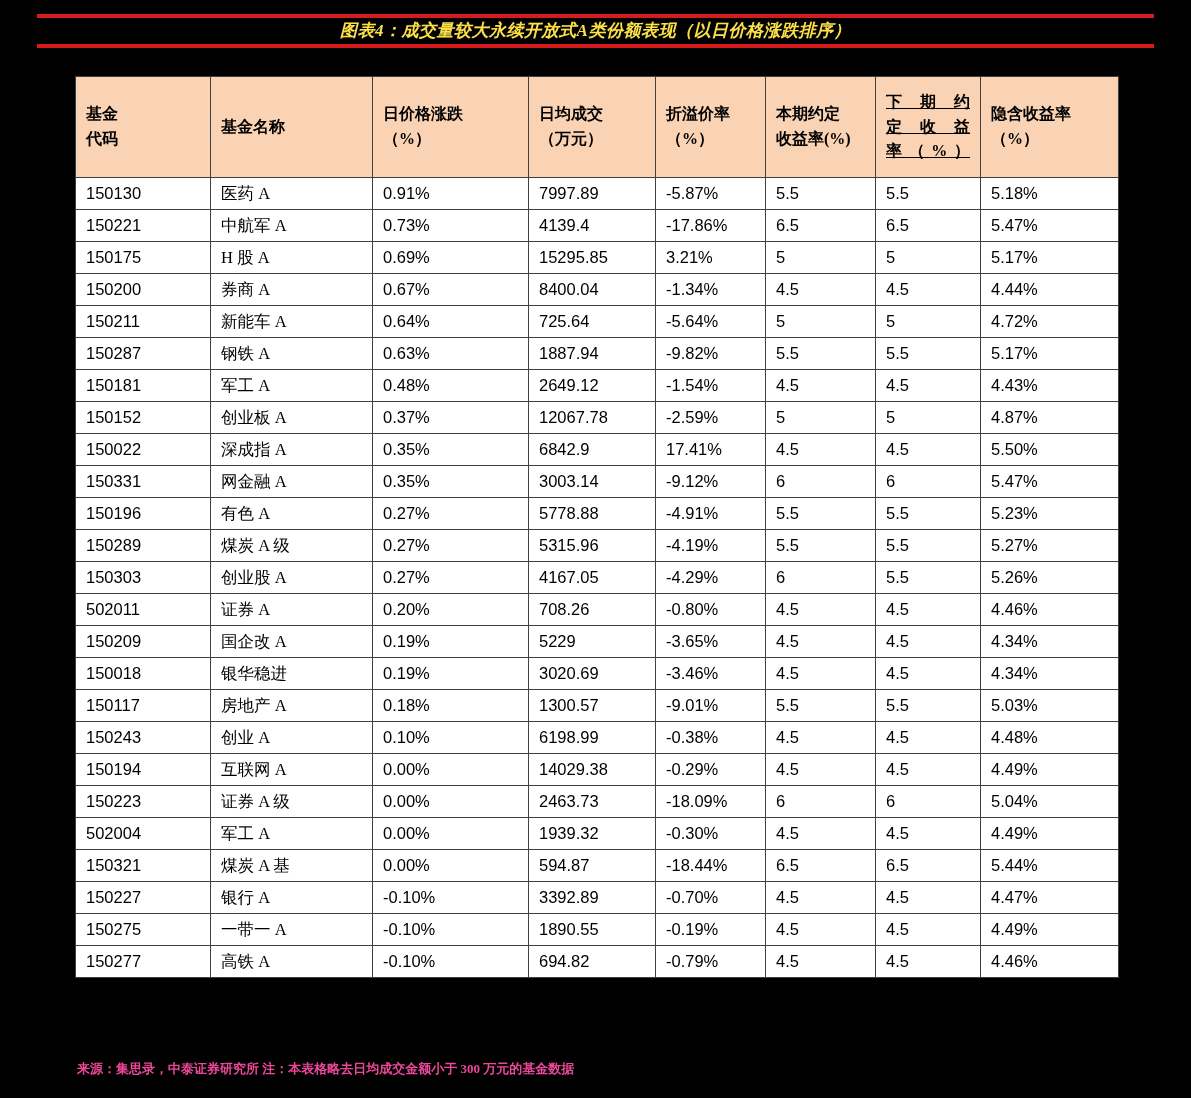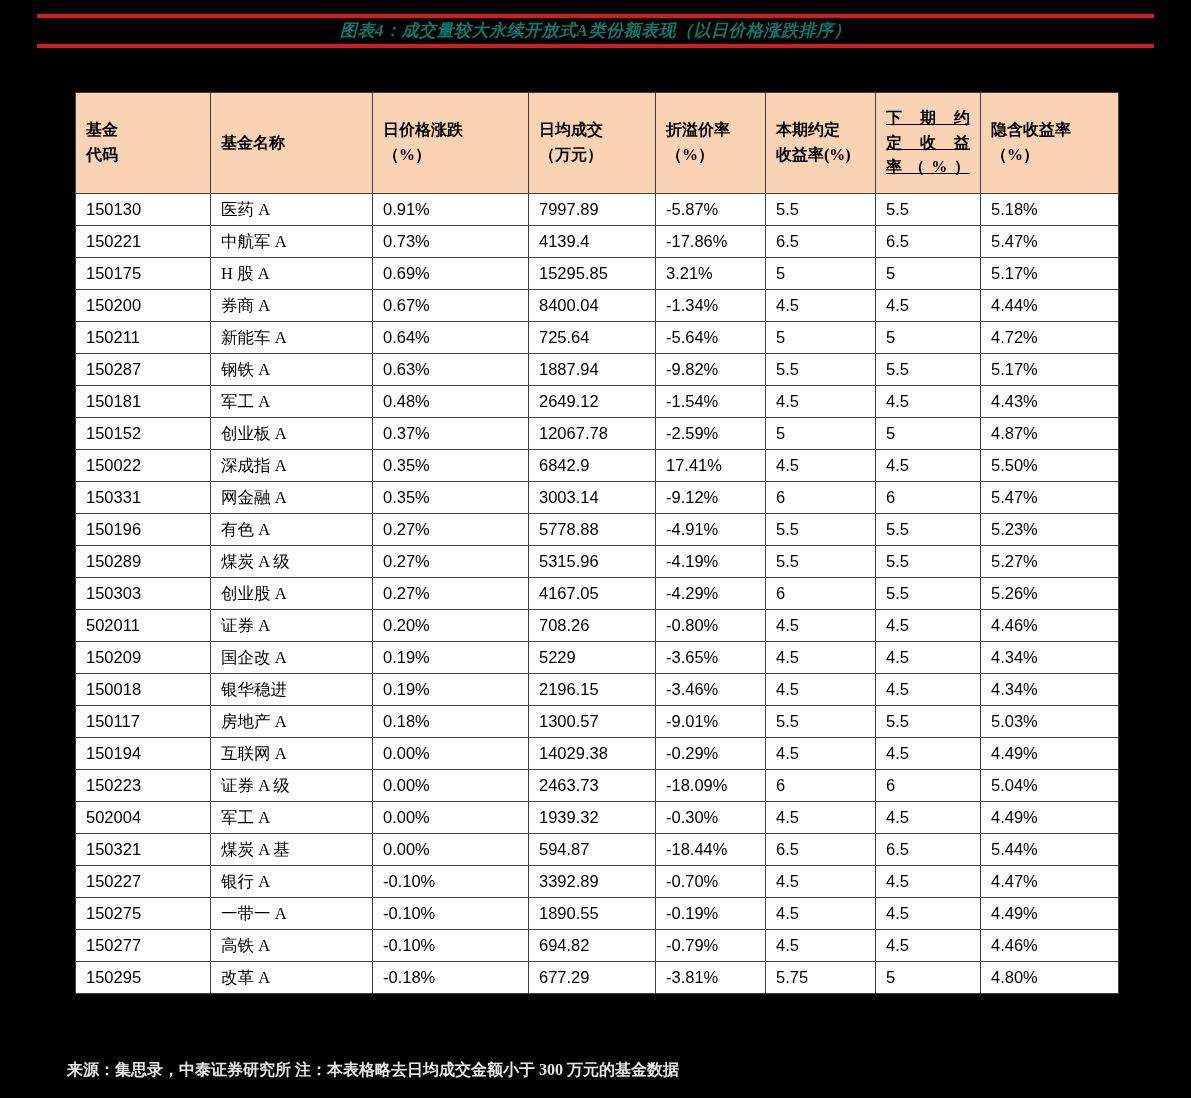--- a/index.html
+++ b/index.html
@@ -24,39 +24,38 @@
   }
   .rule {
     height: 4px;
     background: #D51C1C;
     width: 100%;
   }
   #title-text {
     height: 26px;
     line-height: 26px;
     text-align: center;
-    color: #0f766e;
+    color: #fde047;
     font-family: "Liberation Serif", "DejaVu Serif", serif;
     font-weight: bold;
     font-style: italic;
     font-size: 17px;
     letter-spacing: .5px;
     white-space: nowrap;
   }
 
   
   #fund-table {
     position: absolute;
     left: 75px;
     top: 76px;
     width: 1043px;
     border-collapse: collapse;
     background: #fdba74;
     table-layout: fixed;
-    margin-top: 16px;
   }
   #fund-table th,
   #fund-table td {
     border: 1px solid #3F3F3F;
     padding: 0 10px;
     vertical-align: middle;
     text-align: left;
     font-size: 16.5px;
     color: #000000;
     background: #FFFFFF;
@@ -94,27 +93,27 @@
   
   th.justify {
     text-align: justify;
     text-align-last: justify;
     text-decoration: underline;
   }
 
   
   #footnote {
     position: absolute;
-    left: 67px;
+    left: 77px;
     top: 1060px;
     width: 1100px;
-    color: #e5e5e5;
+    color: #ec4899;
     font-family: "Liberation Serif", "DejaVu Serif", serif;
     font-weight: bold;
-    font-size: 16px;
+    font-size: 13px;
     white-space: nowrap;
   }
 </style>
 </head>
 <body>
 
 <div id="title-block">
   <div class="rule"></div>
   <div id="title-text">图表4：成交量较大永续开放式A类份额表现（以日价格涨跌排序）</div>
   <div class="rule"></div>
@@ -315,35 +314,45 @@
         <td>5229</td>
         <td>-3.65%</td>
         <td>4.5</td>
         <td>4.5</td>
         <td>4.34%</td>
       </tr>
       <tr>
         <td>150018</td>
         <td class="fundname">银华稳进</td>
         <td>0.19%</td>
-        <td>2196.15</td>
+        <td>3020.69</td>
         <td>-3.46%</td>
         <td>4.5</td>
         <td>4.5</td>
         <td>4.34%</td>
       </tr>
       <tr>
         <td>150117</td>
         <td class="fundname">房地产 A</td>
         <td>0.18%</td>
         <td>1300.57</td>
         <td>-9.01%</td>
         <td>5.5</td>
         <td>5.5</td>
         <td>5.03%</td>
+      </tr>
+      <tr>
+        <td>150243</td>
+        <td class="fundname">创业 A</td>
+        <td>0.10%</td>
+        <td>6198.99</td>
+        <td>-0.38%</td>
+        <td>4.5</td>
+        <td>4.5</td>
+        <td>4.48%</td>
       </tr>
       <tr>
         <td>150194</td>
         <td class="fundname">互联网 A</td>
         <td>0.00%</td>
         <td>14029.38</td>
         <td>-0.29%</td>
         <td>4.5</td>
         <td>4.5</td>
         <td>4.49%</td>
@@ -401,26 +410,16 @@
       <tr>
         <td>150277</td>
         <td class="fundname">高铁 A</td>
         <td>-0.10%</td>
         <td>694.82</td>
         <td>-0.79%</td>
         <td>4.5</td>
         <td>4.5</td>
         <td>4.46%</td>
       </tr>
-      <tr>
-        <td>150295</td>
-        <td class="fundname">改革 A</td>
-        <td>-0.18%</td>
-        <td>677.29</td>
-        <td>-3.81%</td>
-        <td>5.75</td>
-        <td>5</td>
-        <td>4.80%</td>
-      </tr>
     </tbody>
 </table>
 
 <div id="footnote">来源：集思录，中泰证券研究所 注：本表格略去日均成交金额小于 300 万元的基金数据</div>
 
 </body></html>

